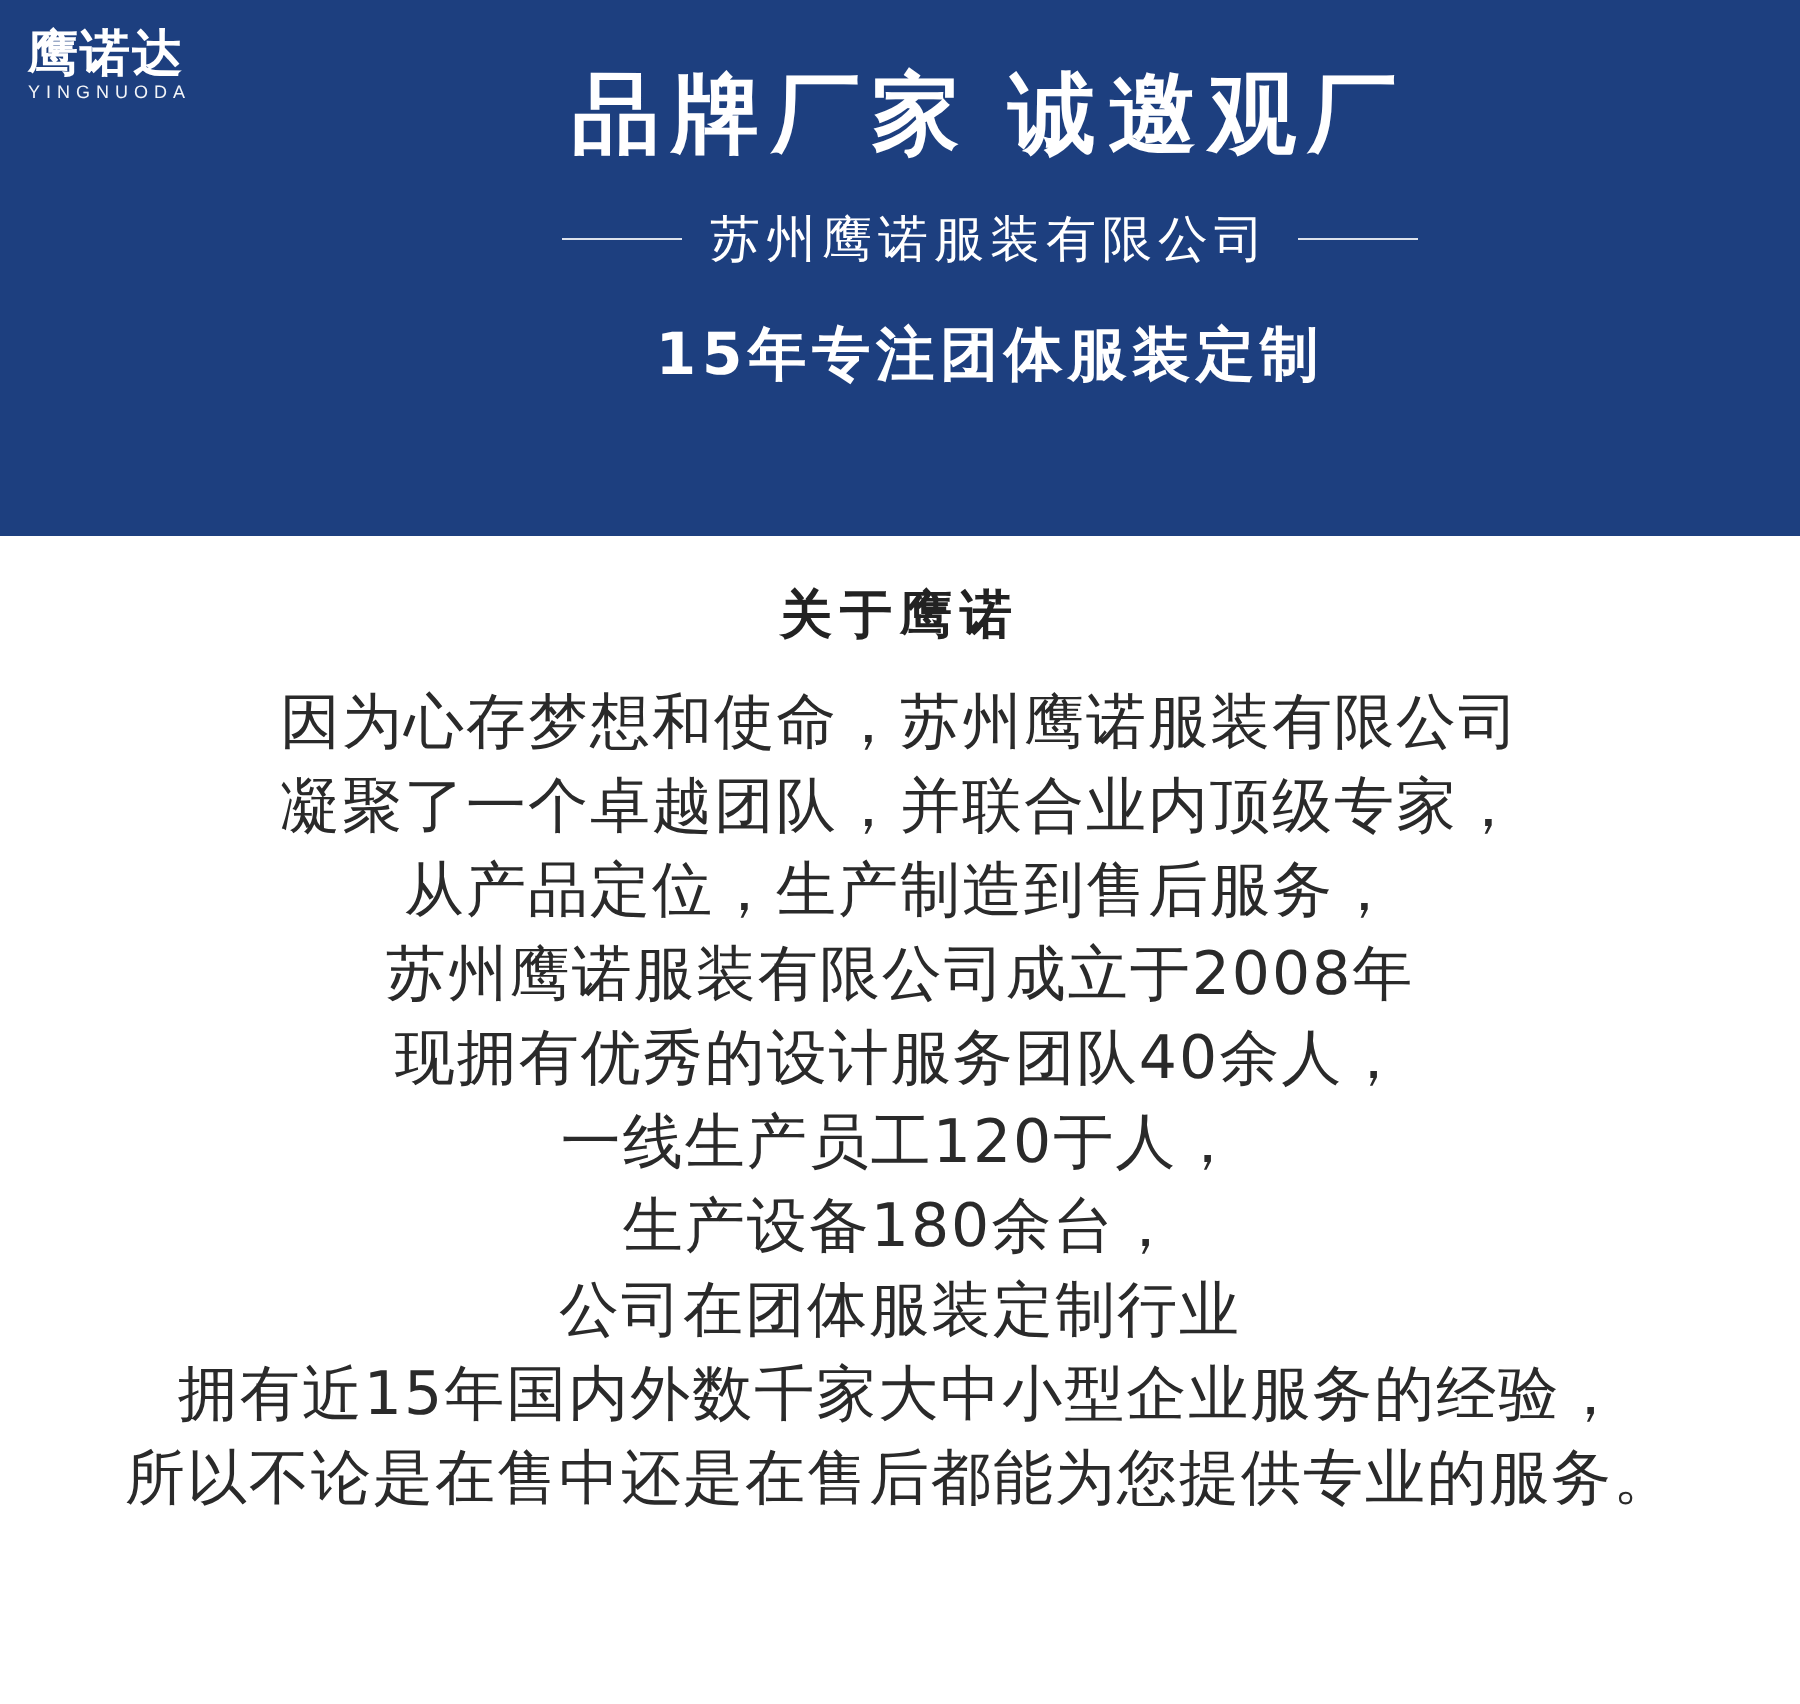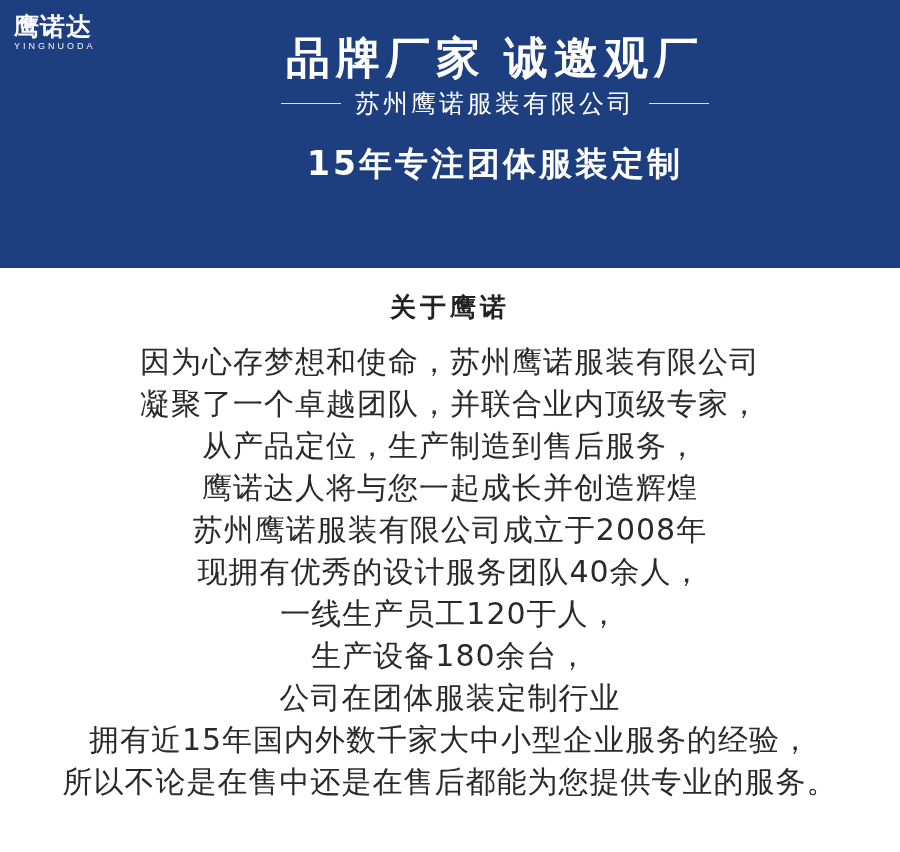--- a/index.html
+++ b/index.html
@@ -70,41 +70,41 @@
     letter-spacing: 6px;
     line-height: 1.25;
     font-family: Liberation Sans, sans-serif;
     white-space: nowrap;
   }
 
   .rule-row {
     display: flex;
     align-items: center;
     justify-content: center;
-    margin-top: 2px;
+    margin-top: 18px;
     gap: 14px;
   }
   .rule-line {
     height: 1px;
     background: #ffffff;
     opacity: 0.85;
     flex: 0 0 60px;
   }
   .banner-sub {
     color: #ffffff;
     font-size: 25px;
     letter-spacing: 3px;
     white-space: nowrap;
     font-family: "DejaVu Sans", "Liberation Sans", sans-serif;
   }
 
   .banner-tagline {
     margin-top: 22px;
     color: #ffffff;
-    font-size: 33px;
+    font-size: 29px;
     font-weight: bold;
     letter-spacing: 3px;
     white-space: nowrap;
     font-family: "DejaVu Sans", "Liberation Sans", sans-serif;
   }
 
   
   .content {
     position: relative;
     width: 900px;
@@ -159,21 +159,20 @@
     </div>
 
   </div>
 
   <div class="content">
     <div class="content-title">关于鹰诺</div>
     <div class="content-lines">
       <div class="content-line">因为心存梦想和使命，苏州鹰诺服装有限公司</div>
       <div class="content-line">凝聚了一个卓越团队，并联合业内顶级专家，</div>
       <div class="content-line">从产品定位，生产制造到售后服务，</div>
-      <div class="content-line">鹰诺达人将与您一起成长并创造辉煌</div>
       <div class="content-line">苏州鹰诺服装有限公司成立于2008年</div>
       <div class="content-line">现拥有优秀的设计服务团队40余人，</div>
       <div class="content-line">一线生产员工120于人，</div>
       <div class="content-line">生产设备180余台，</div>
       <div class="content-line">公司在团体服装定制行业</div>
       <div class="content-line">拥有近15年国内外数千家大中小型企业服务的经验，</div>
       <div class="content-line">所以不论是在售中还是在售后都能为您提供专业的服务。</div>
     </div>
   </div>
 

